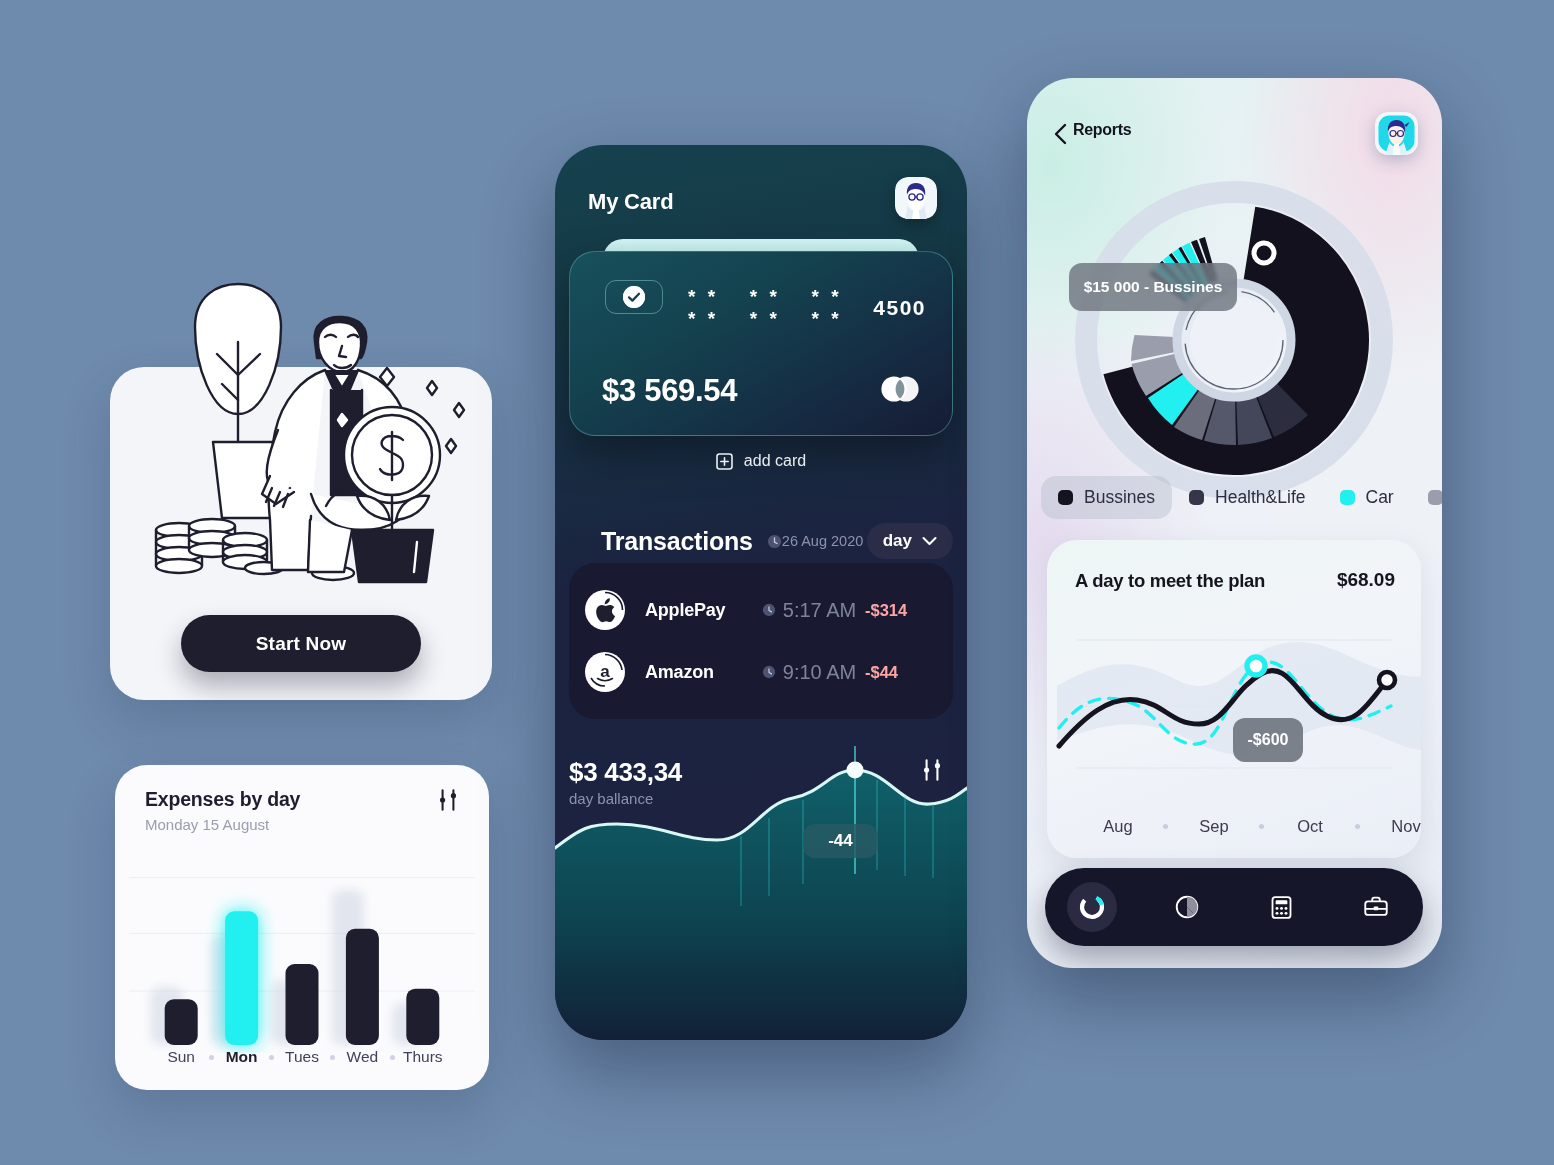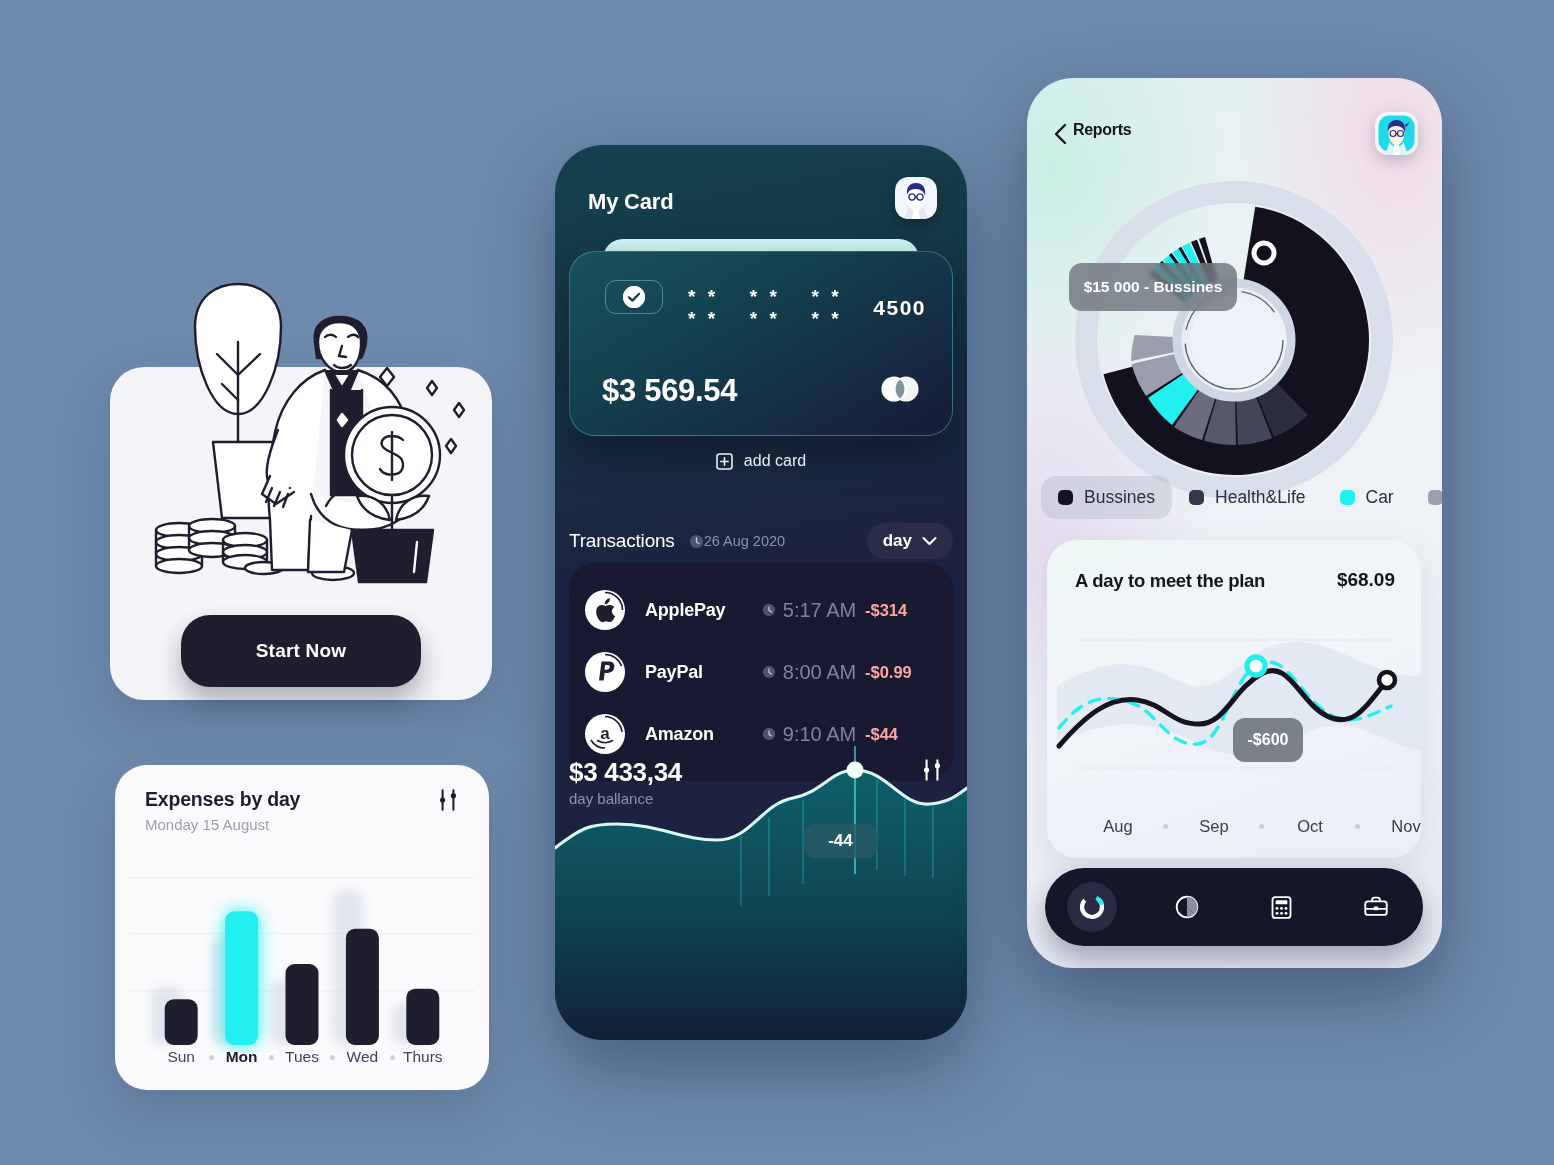--- a/index.html
+++ b/index.html
@@ -14,21 +14,21 @@
   
   .illus-card {
     position: absolute; left: 110px; top: 367px;
     width: 382px; height: 333px;
     background: #f4f5f9; border-radius: 34px;
     box-shadow: 0 22px 50px rgba(30,40,70,.18);
   }
   .illus-svg { position: absolute; left: 112px; top: 280px; width: 390px; height: 330px; pointer-events: none; }
   .start-btn {
     position: absolute; left: 181px; top: 615px;
-    width: 240px; height: 72px; border-radius: 29px;
+    width: 240px; height: 57px; border-radius: 29px;
     background: #1f1e2e; color: #fff; border: none;
     font-family: "Liberation Sans", sans-serif;
     font-size: 19px; font-weight: 700; letter-spacing: .2px;
     cursor: pointer;
     box-shadow: 0 14px 26px rgba(25,28,50,.33);
   }
 
   
   .exp-card {
     position: absolute; left: 115px; top: 765px;
@@ -84,21 +84,21 @@
               color: #fff; font-size: 21px; font-weight: 700; letter-spacing: 1.5px; }
   .card-num .grp { letter-spacing: 3.5px; font-size: 19px; }
   .card-bal { position:absolute; left: 32px; bottom: 26px; color:#fff; font-size: 31px; font-weight: 700; letter-spacing:-.3px;}
   .mc-logo { position:absolute; right: 32px; bottom: 33px; width: 40px; height: 26px; }
   .add-card {
     position: absolute; left: 0; top: 307px; width: 412px;
     display: flex; align-items: center; justify-content: center; gap: 11px;
     color: #e9eef2; font-size: 16px; cursor: pointer;
   }
   .tx-head { position:absolute; left: 14px; top: 378px; width: 384px; display:flex; align-items:center; }
-  .tx-head h3 { font-size: 19px; font-weight:400; color:#fff; letter-spacing:-.2px;}
+  .tx-head h3 { font-size: 25px; font-weight:700; color:#fff; letter-spacing:-.2px;margin-left:32px;}
   .tx-date { margin-left: 14px; display:flex; align-items:center; gap:0; color:#8d93ab; font-size:14.5px;}
   .day-sel { margin-left:auto; background:#2b2c47; border-radius:19px; padding:8px 16px;
              display:flex; align-items:center; gap:10px; color:#fff; font-size:17px; font-weight:700; cursor:pointer;}
   .tx-list { position:absolute; left:14px; top: 418px; width: 384px;
              background:#191a31; border-radius: 26px; padding: 16px 0 16px 0;}
   .tx-row { height: 62px; display:flex; align-items:center; padding: 0 16px; }
   .tx-ic { width: 40px; height: 40px; border-radius:50%; background:#fff; display:flex;align-items:center;justify-content:center; flex:0 0 auto;}
   .tx-name { margin-left: 20px; color:#fff; font-size: 18px; font-weight:700; letter-spacing:-.2px;}
   .tx-time { margin-left:auto; display:flex;align-items:center;gap:7px; color:#7e849c; font-size:20px; width:112px;justify-content:center;}
   .tx-amt { width: 72px; text-align:left; color:#fca5a5; font-size:16.5px; font-weight:700;}
@@ -388,38 +388,20 @@
         <div class="tx-time">
           <svg width="14" height="14" viewBox="0 0 15 15">
             <circle cx="7.5" cy="7.5" r="6.6" fill="#4d5270"></circle>
             <path d="M7.5 4 v4 l2.6 1.5" stroke="#c9cddd" stroke-width="1.3" fill="none" stroke-linecap="round"></path>
           </svg>
           <span>5:17 AM</span>
         </div>
         <div class="tx-amt">-$314</div>
       </div>
 
-      <div class="tx-row">
-        <div class="tx-ic">
-          <svg viewBox="0 0 40 40" width="40" height="40">
-            <circle cx="20" cy="20" r="19" fill="#fff"></circle>
-            <path d="M20 2.5 A17.5 17.5 0 0 1 36.5 14" fill="none" stroke="#191a31" stroke-width="1.7"></path>
-            <path d="M16.5 9.5h7.2c3.9 0 6.1 2 5.6 5.6-.5 3.9-3.1 5.9-7 5.9h-2.6l-1.1 7.5h-4.6zm3.8 3.6-.9 4.6h2.1c1.9 0 3.1-.9 3.3-2.6.2-1.4-.6-2-2.3-2z" fill="#1f1e2e"></path>
-          </svg>
-        </div>
-        <div class="tx-name">PayPal</div>
-        <div class="tx-time">
-          <svg width="14" height="14" viewBox="0 0 15 15">
-            <circle cx="7.5" cy="7.5" r="6.6" fill="#4d5270"></circle>
-            <path d="M7.5 4 v4 l2.6 1.5" stroke="#c9cddd" stroke-width="1.3" fill="none" stroke-linecap="round"></path>
-          </svg>
-          <span>8:00 AM</span>
-        </div>
-        <div class="tx-amt">-$0.99</div>
-      </div>
 
       <div class="tx-row">
         <div class="tx-ic">
           <svg viewBox="0 0 40 40" width="40" height="40">
             <circle cx="20" cy="20" r="19" fill="#fff"></circle>
             <path d="M20 2.5 A17.5 17.5 0 0 1 37 18" fill="none" stroke="#191a31" stroke-width="1.6"></path>
             <path d="M20 34 A16 16 0 0 1 6 26" fill="none" stroke="#191a31" stroke-width="1.6"></path>
             <text x="20" y="25" font-family="Liberation Sans, sans-serif" font-size="17" font-weight="700" fill="#1f1e2e" text-anchor="middle">a</text>
             <path d="M12.5 26.5 q7.5 4.5 15 0" fill="none" stroke="#1f1e2e" stroke-width="1.6" stroke-linecap="round"></path>
           </svg>

